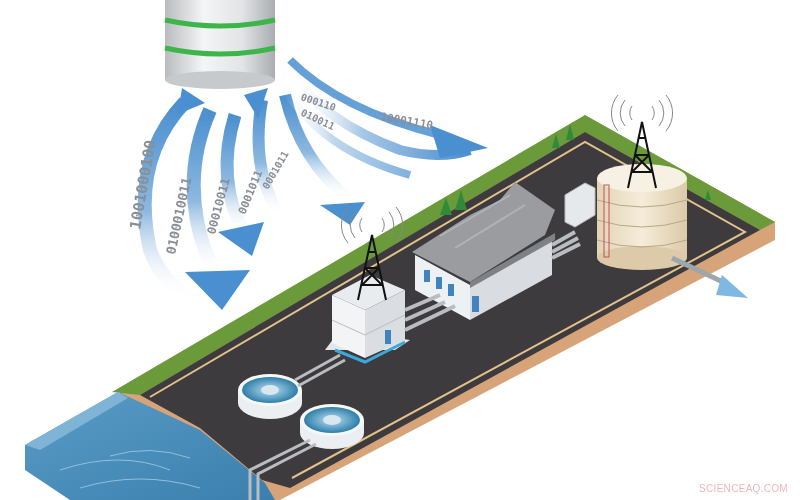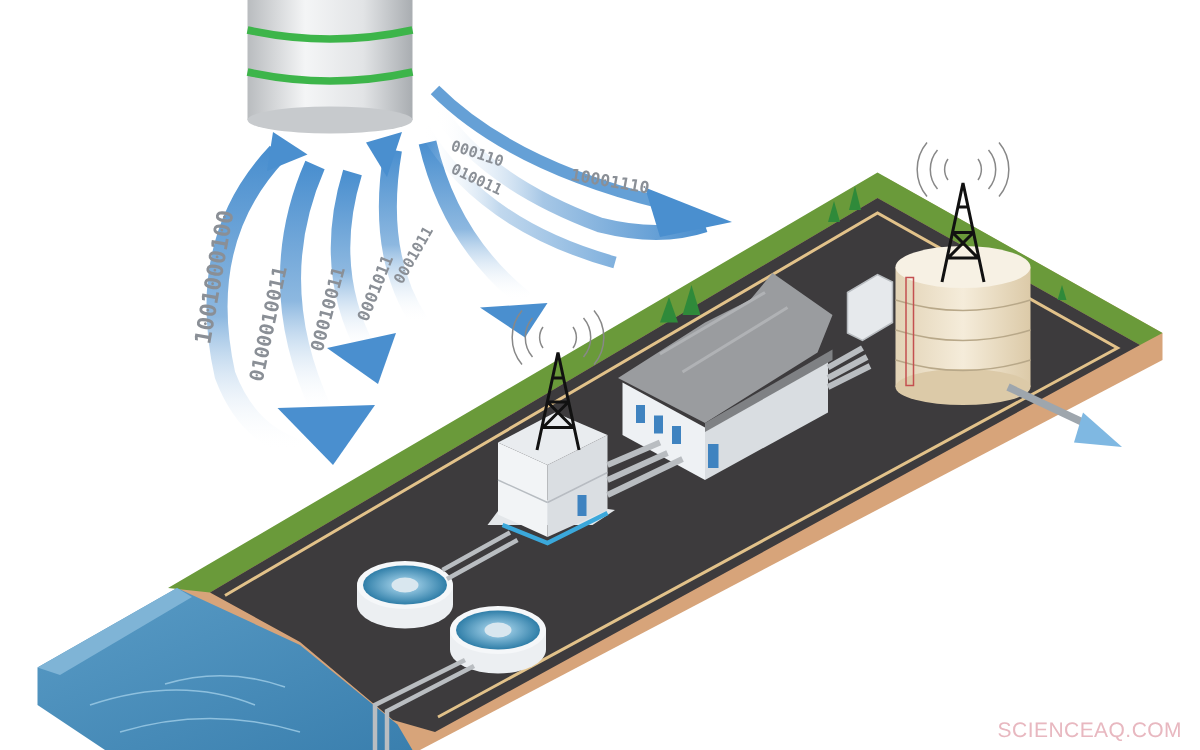--- a/index.html
+++ b/index.html
@@ -1,18 +1,18 @@
 <!DOCTYPE html>
 <html><head>
 <meta charset="utf-8">
 <style>
   html, body { margin:0; padding:0; background:#ffffff; }
   body { width:800px; height:500px; overflow:hidden; position:relative; font-family:"Liberation Sans", sans-serif; }
   #scene { position:absolute; left:0; top:0; width:800px; height:500px; }
-  .watermark { position:absolute; right:12px; bottom:6px; font-size:14px; color:#e8b8c0; letter-spacing:0.3px; font-family:"Liberation Sans", sans-serif; }
+  .watermark { position:absolute; right:12px; bottom:6px; font-size:10px; color:#e8b8c0; letter-spacing:0.3px; font-family:"Liberation Sans", sans-serif; }
   .digits { font-family:"DejaVu Sans Mono", monospace; font-weight:bold; fill:#8a8f96; }
 </style>
 </head>
 <body>
 
 <svg id="scene" viewBox="0 0 800 500" xmlns="http://www.w3.org/2000/svg">
   <defs>
     <linearGradient id="dbGrad" x1="0" x2="1" y1="0" y2="0">
       <stop offset="0" stop-color="#b9bcbf"></stop>
       <stop offset="0.35" stop-color="#f4f5f6"></stop>

